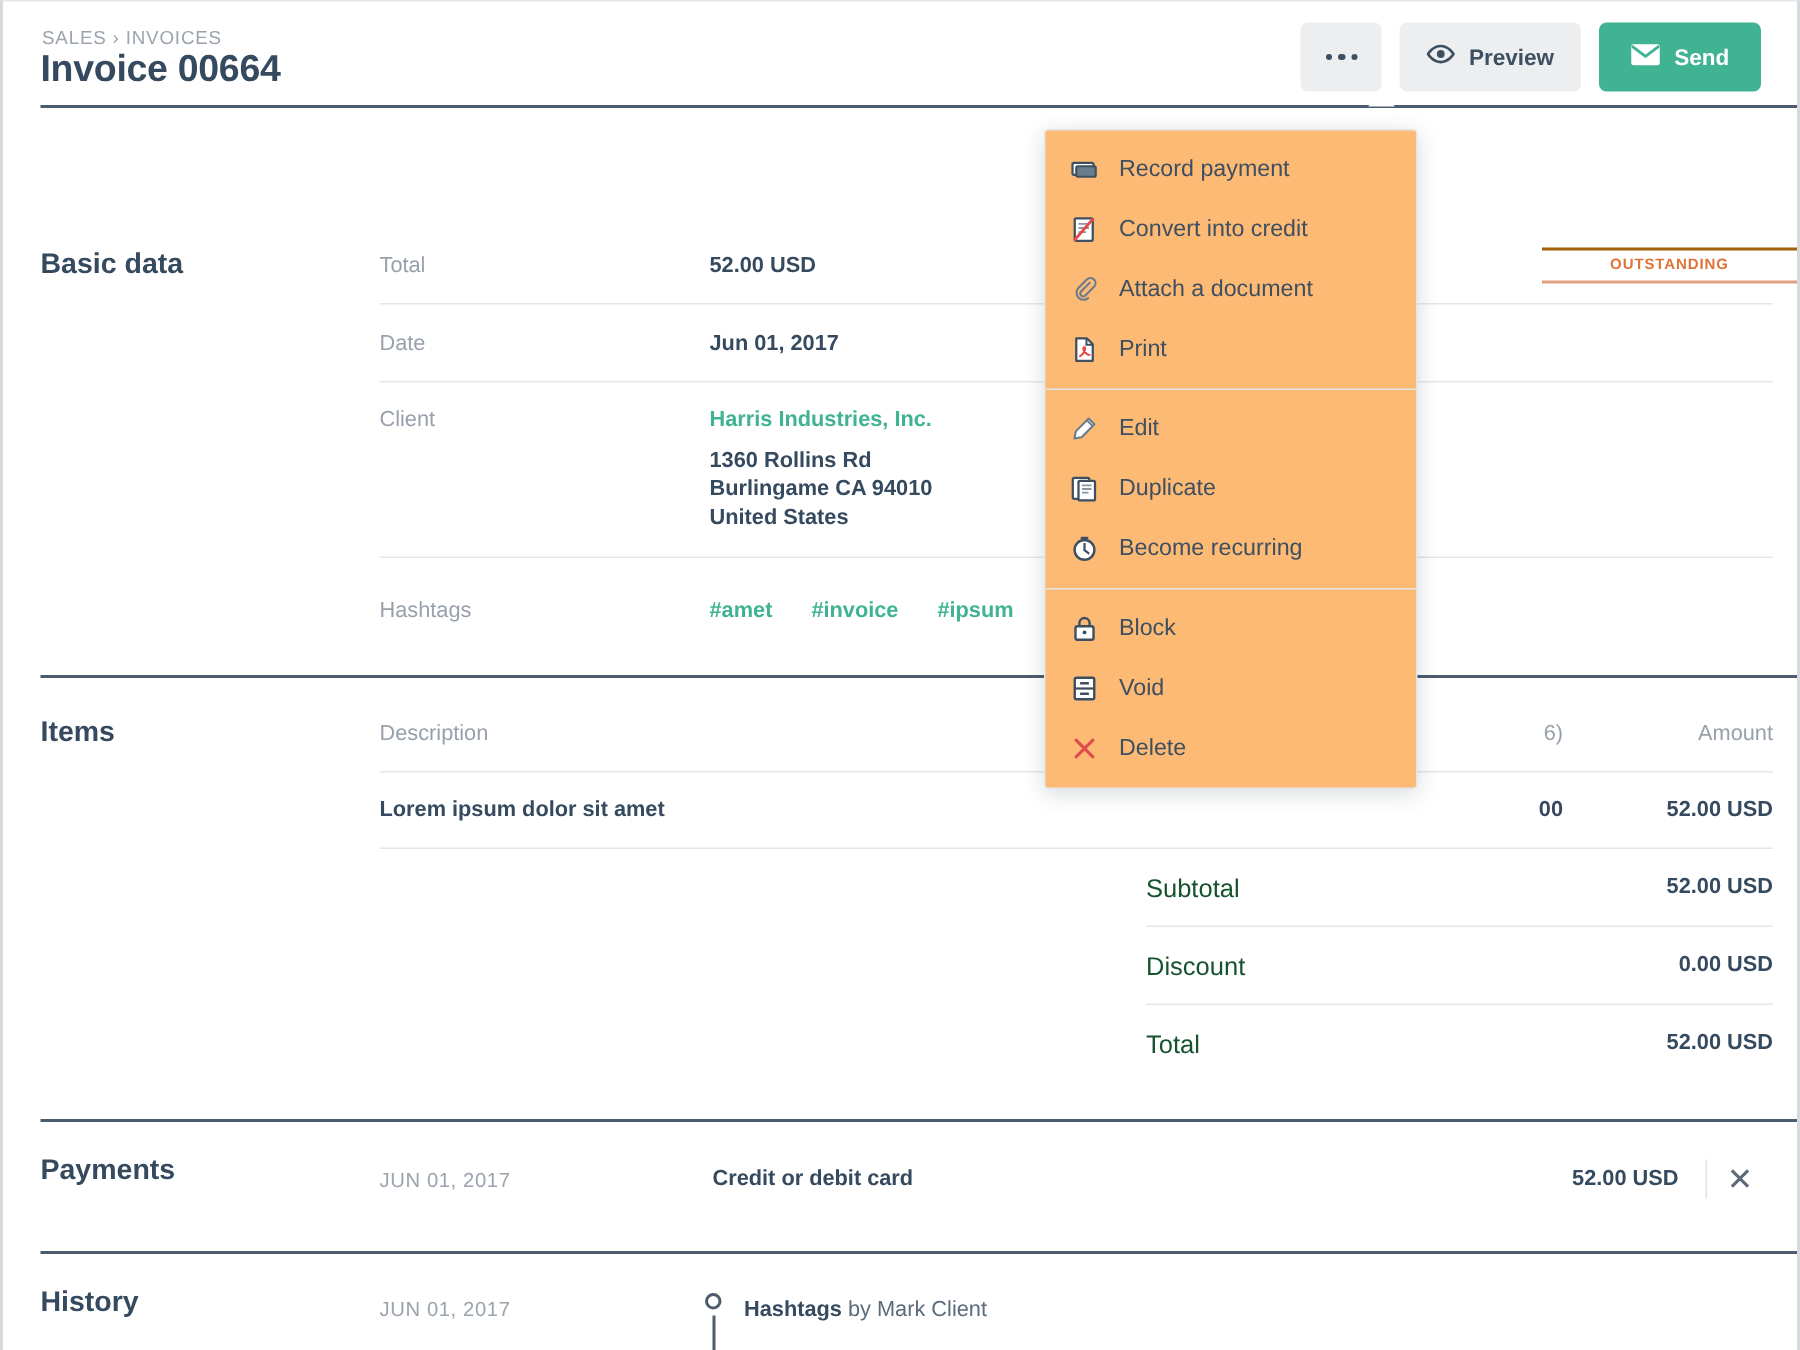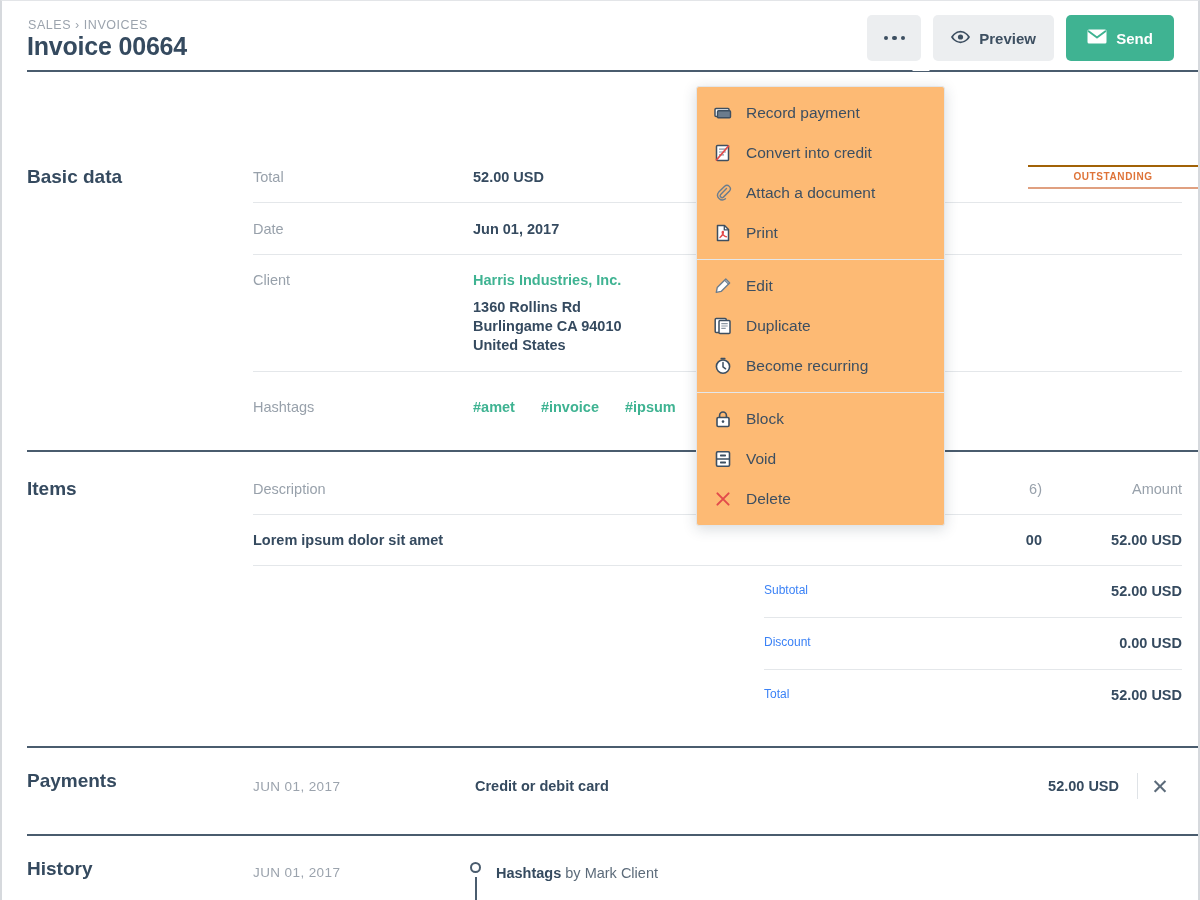--- a/index.html
+++ b/index.html
@@ -243,22 +243,22 @@
     font-size: 14.5px;
     font-weight: bold;
   }
   .amount {
     color: #354a5f;
     font-size: 14.5px;
     font-weight: bold;
     text-align: right;
   }
   .tot-lbl {
-    color: #3b82f6;
-    font-size: 12px;
+    color: #14532d;
+    font-size: 17px;
   }
 
   
   .date-cap {
     color: #9ba3ad;
     font-size: 13.5px;
     letter-spacing: 0.4px;
   }
   .pay-x {
     color: #5c6b7a;

